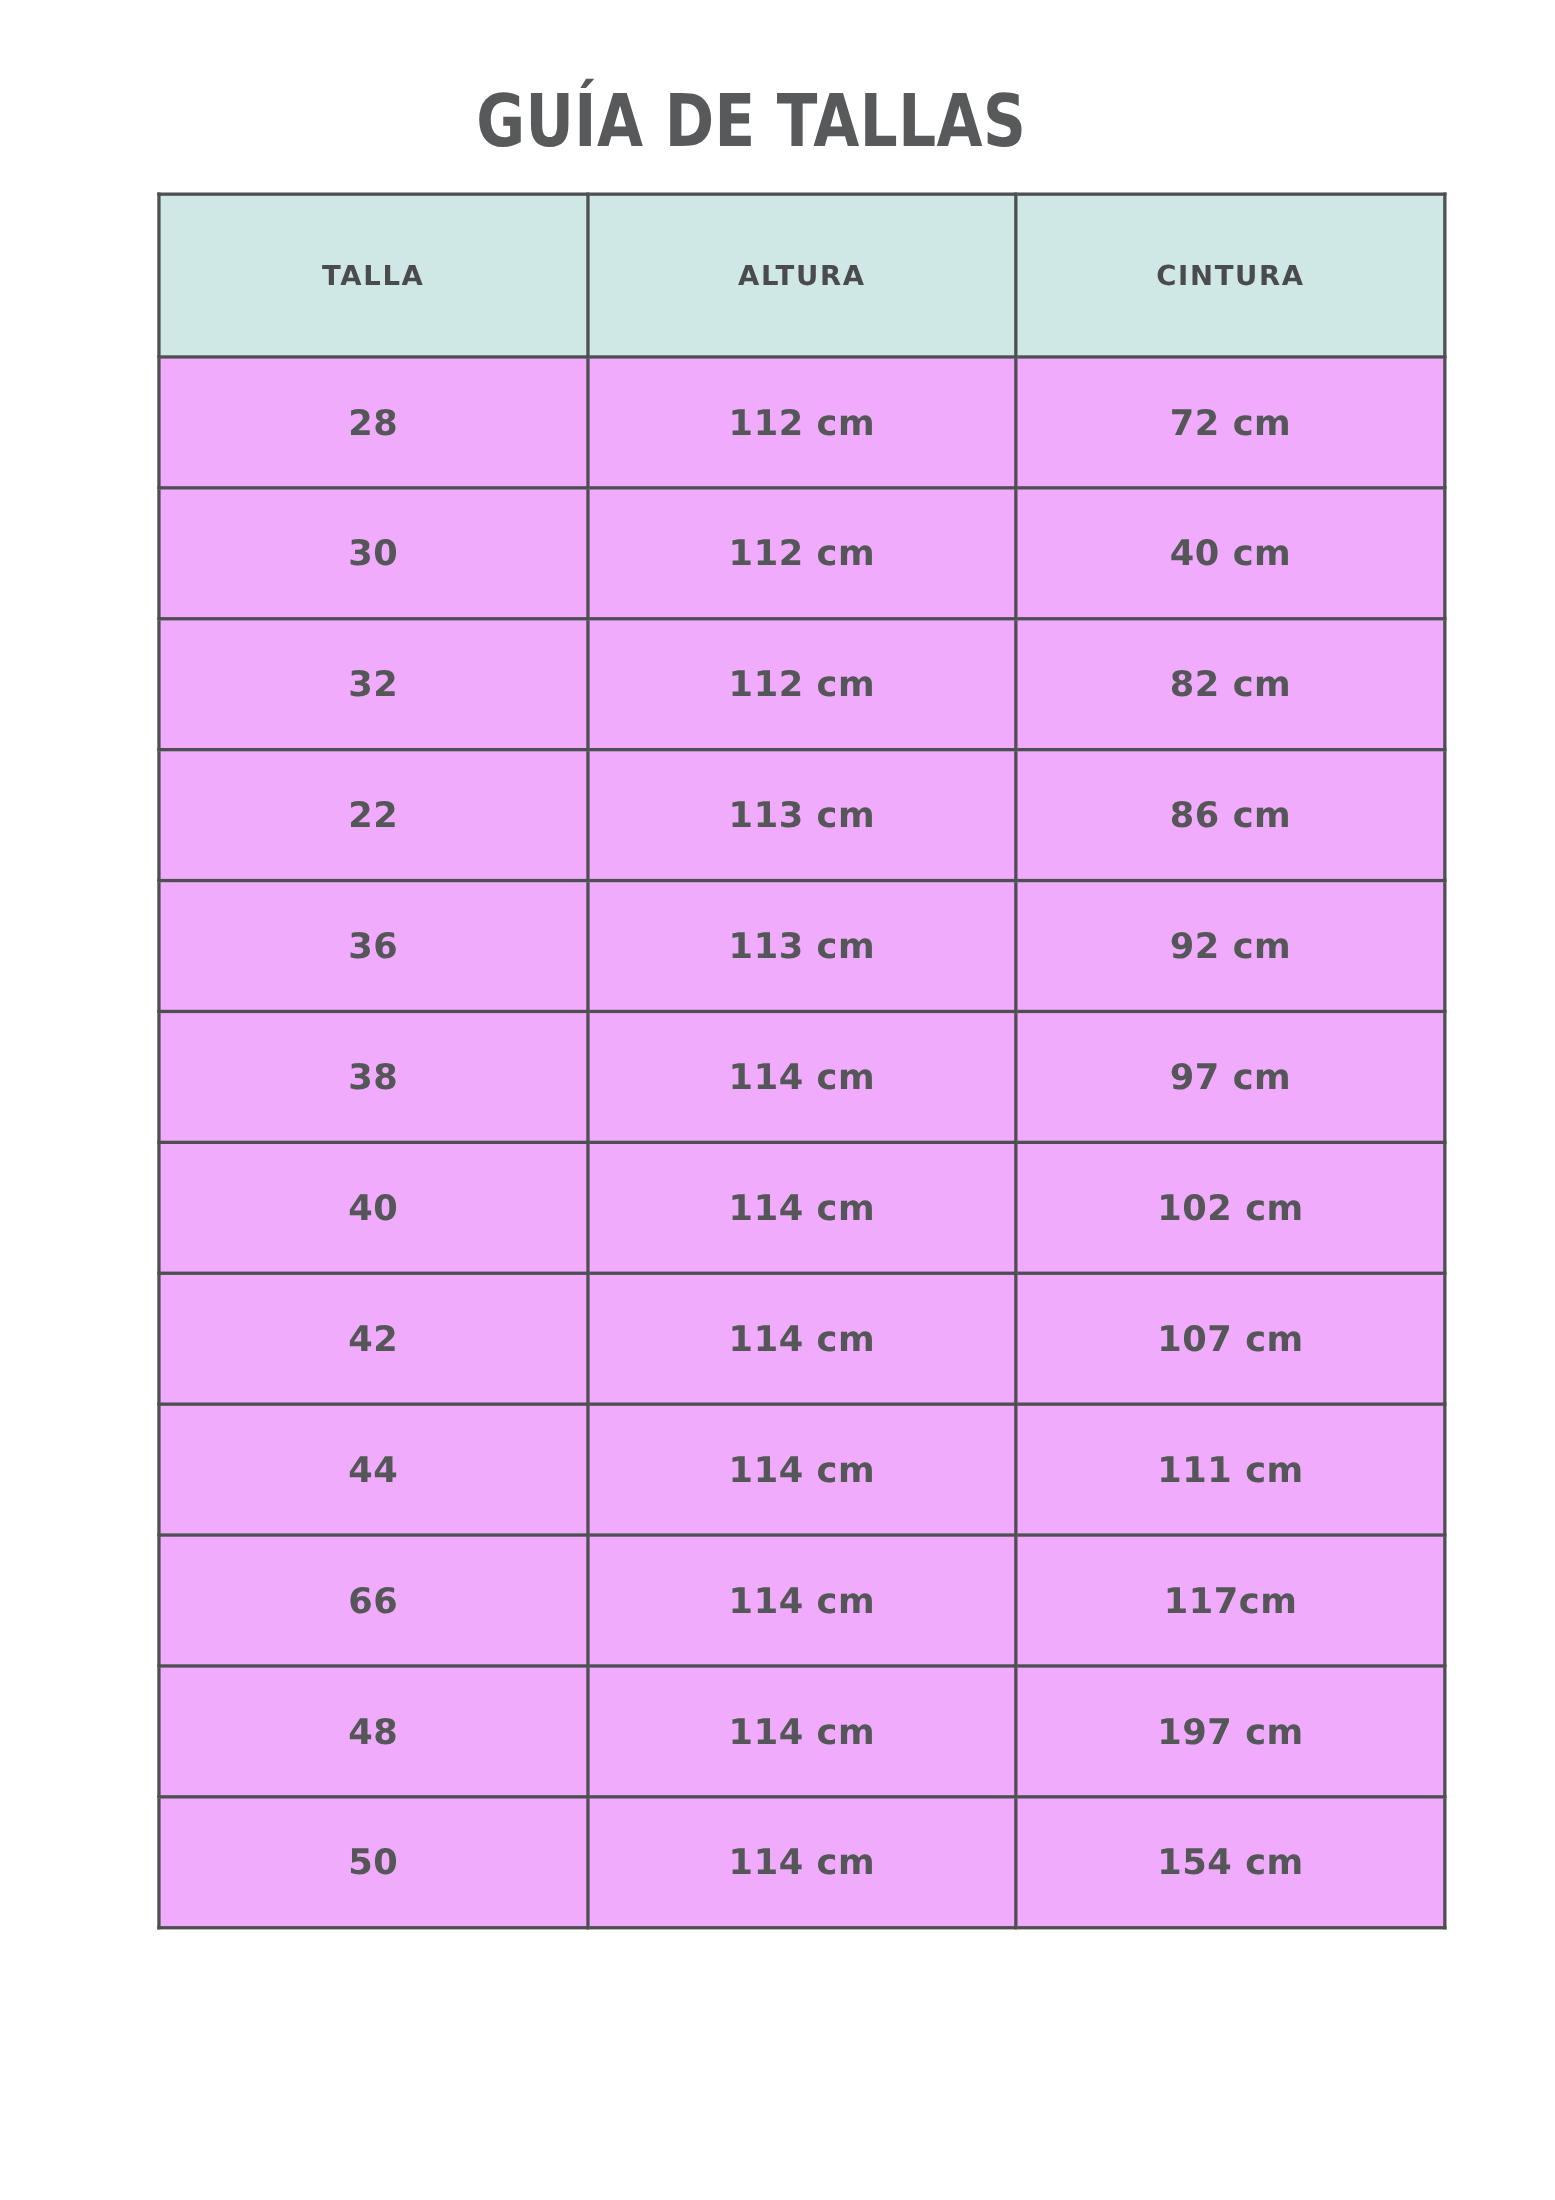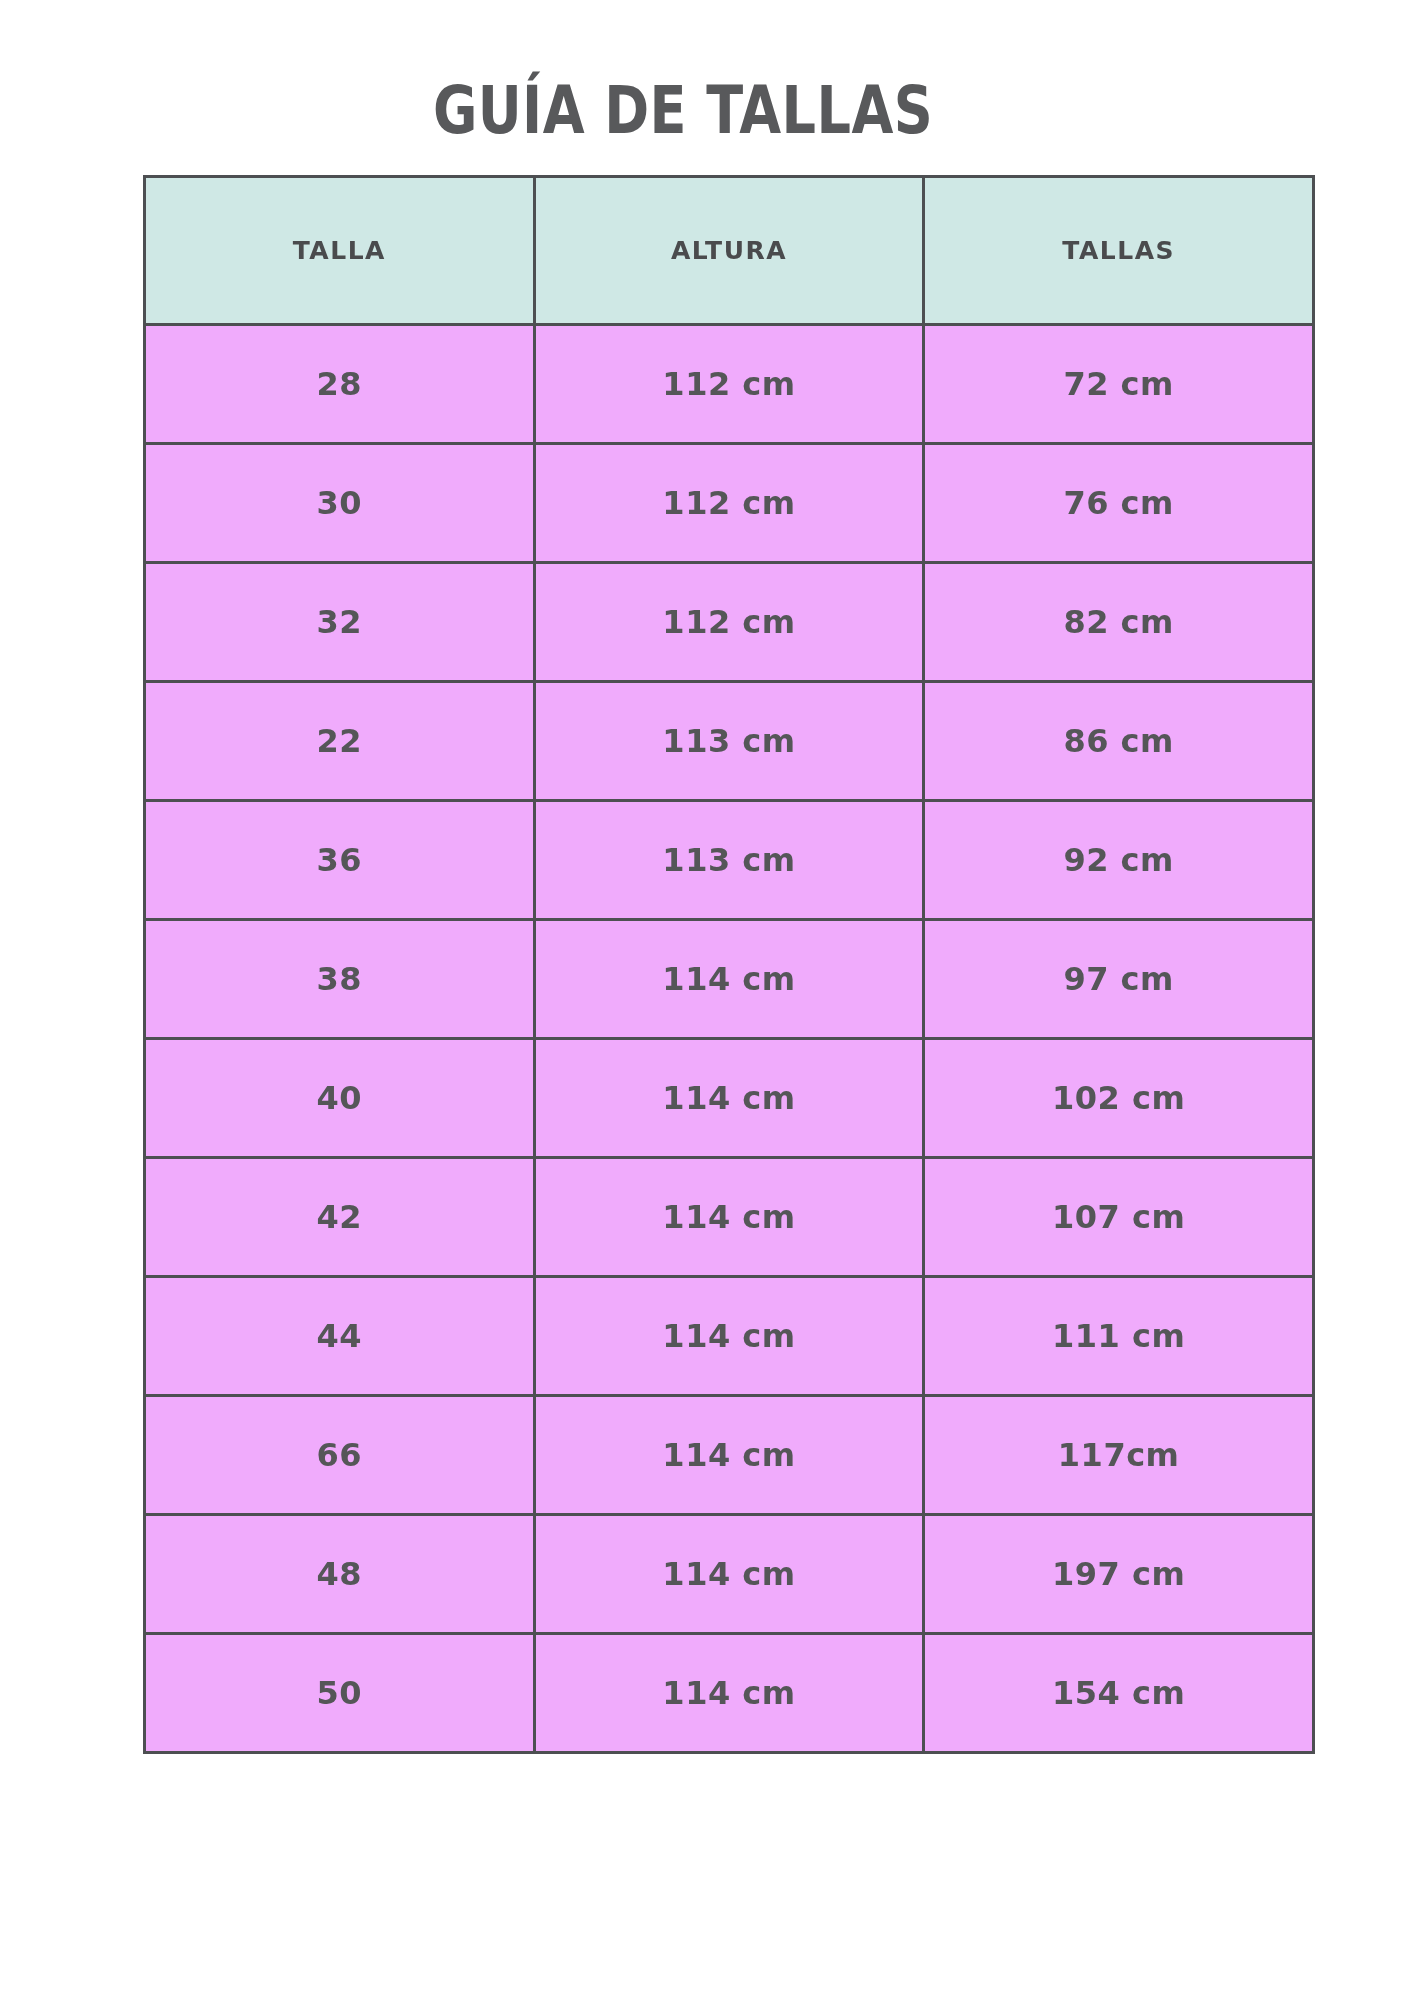--- a/index.html
+++ b/index.html
@@ -68,33 +68,33 @@
 <body>
 
 <div class="page">
   <h1 class="title">GUÍA DE TALLAS</h1>
 
   <table class="size-table">
     <thead>
       <tr>
         <th>TALLA</th>
         <th>ALTURA</th>
-        <th>TALLAS</th>
+        <th>CINTURA</th>
       </tr>
     </thead>
     <tbody id="table-body">
         <tr>
           <td>28</td>
           <td>112 cm</td>
           <td>72 cm</td>
         </tr>
         <tr>
           <td>30</td>
           <td>112 cm</td>
-          <td>76 cm</td>
+          <td>40 cm</td>
         </tr>
         <tr>
           <td>32</td>
           <td>112 cm</td>
           <td>82 cm</td>
         </tr>
         <tr>
           <td>22</td>
           <td>113 cm</td>
           <td>86 cm</td>

